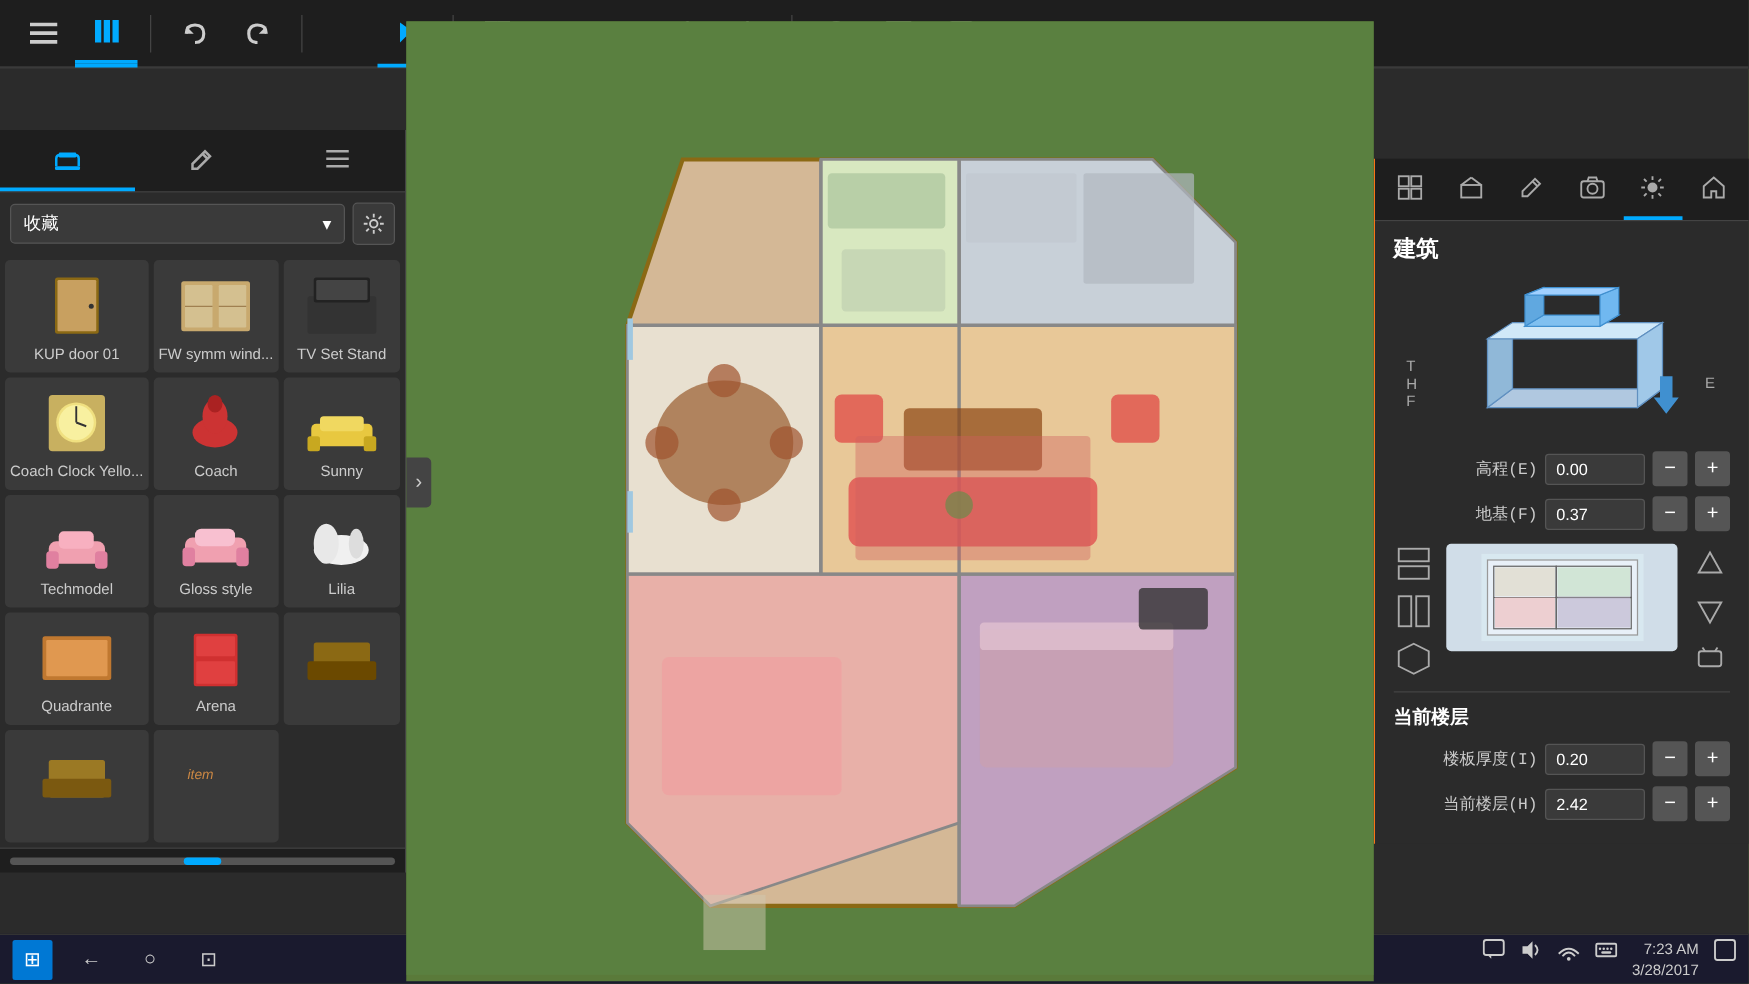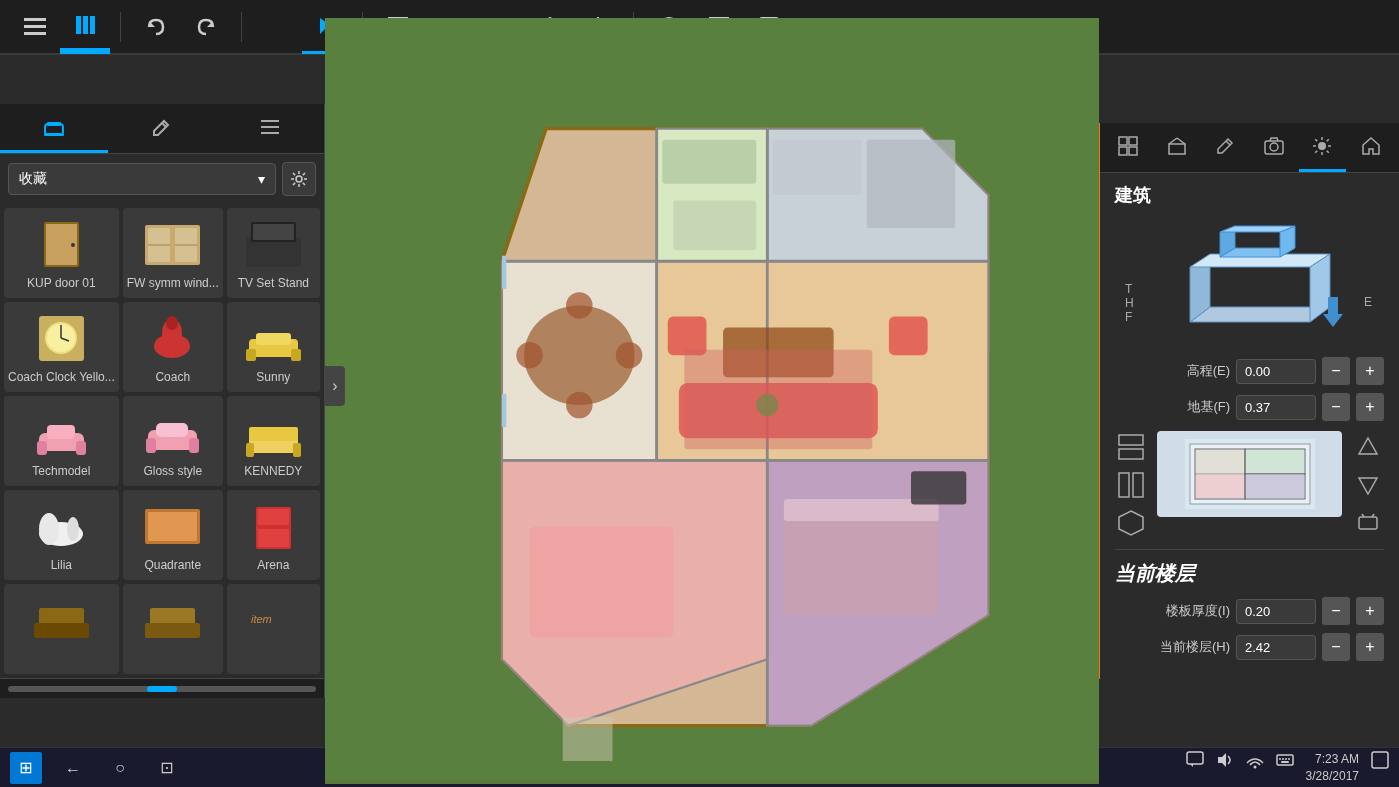--- a/index.html
+++ b/index.html
@@ -130,21 +130,21 @@
     
     .building-preview {
       width: 100%; height: 130px; display: flex; align-items: center; justify-content: center;
       margin-bottom: 10px; position: relative;
     }
 
     
     .param-row {
       display: flex; align-items: center; margin-bottom: 8px; gap: 6px;
     }
-    .param-label { font-size: 13px; color: #ccc; flex: 1; text-align: right; }
+    .param-label { font-size: 13px; color: #ccc; flex: 1; text-align: right; font-family: Liberation Mono, monospace; }
     .param-input {
       width: 80px; background: #3a3a3a; border: 1px solid #555; color: #fff;
       padding: 4px 8px; border-radius: 3px; font-size: 13px; text-align: left;
     }
     .param-btn-minus, .param-btn-plus {
       width: 28px; height: 28px; background: #555; border: none; color: #fff;
       border-radius: 3px; cursor: pointer; font-size: 16px; display: flex;
       align-items: center; justify-content: center;
     }
 
@@ -162,21 +162,21 @@
     .floor-thumbnail {
       flex: 1; background: #d0dde8; border-radius: 4px; padding: 8px;
       min-height: 80px; display: flex; align-items: center; justify-content: center;
     }
 
     
     .divider { height: 1px; background: #444; margin: 10px 0; }
 
     
     .floor-section-title {
-      font-size: 20px; font-weight: bold; color: #fff; margin-bottom: 10px; font-style: italic;
+      font-size: 15px; font-weight: bold; color: #fff; margin-bottom: 10px;
     }
 
     
     .taskbar {
       width: 100%; height: 40px; background: #1a1a2e;
       display: flex; align-items: center; padding: 0 10px; gap: 15px;
       border-top: 1px solid #333;
     }
     .taskbar-start {
       width: 32px; height: 32px; background: #0078d4;
@@ -430,31 +430,20 @@
           <svg class="preview-svg" viewBox="0 0 65 55">
               <rect x="8" y="25" width="49" height="20" rx="6" fill="#f0a0b0"></rect>
               <rect x="6" y="33" width="10" height="15" rx="3" fill="#e080a0"></rect>
               <rect x="49" y="33" width="10" height="15" rx="3" fill="#e080a0"></rect>
               <rect x="16" y="18" width="32" height="14" rx="5" fill="#f8c0d0"></rect>
             </svg>
         </div>
         <div class="item-label">Gloss style</div>
       </div>
 
-      <div class="item-cell">
-        <div class="item-preview">
-          <svg class="preview-svg" viewBox="0 0 65 55">
-              <rect x="8" y="30" width="49" height="18" rx="3" fill="#f0d060"></rect>
-              <rect x="5" y="38" width="8" height="14" rx="2" fill="#c8a820"></rect>
-              <rect x="52" y="38" width="8" height="14" rx="2" fill="#c8a820"></rect>
-              <rect x="8" y="22" width="49" height="14" rx="2" fill="#e8c840"></rect>
-            </svg>
-        </div>
-        <div class="item-label">KENNEDY</div>
-      </div>
       <div class="item-cell">
         <div class="item-preview">
           <svg class="preview-svg" viewBox="0 0 65 55">
               <ellipse cx="32" cy="35" rx="22" ry="12" fill="#f0f0f0"></ellipse>
               <ellipse cx="20" cy="30" rx="10" ry="16" fill="#e8e8e8"></ellipse>
               <ellipse cx="44" cy="30" rx="6" ry="12" fill="#ddd"></ellipse>
             </svg>
         </div>
         <div class="item-label">Lilia</div>
       </div>

